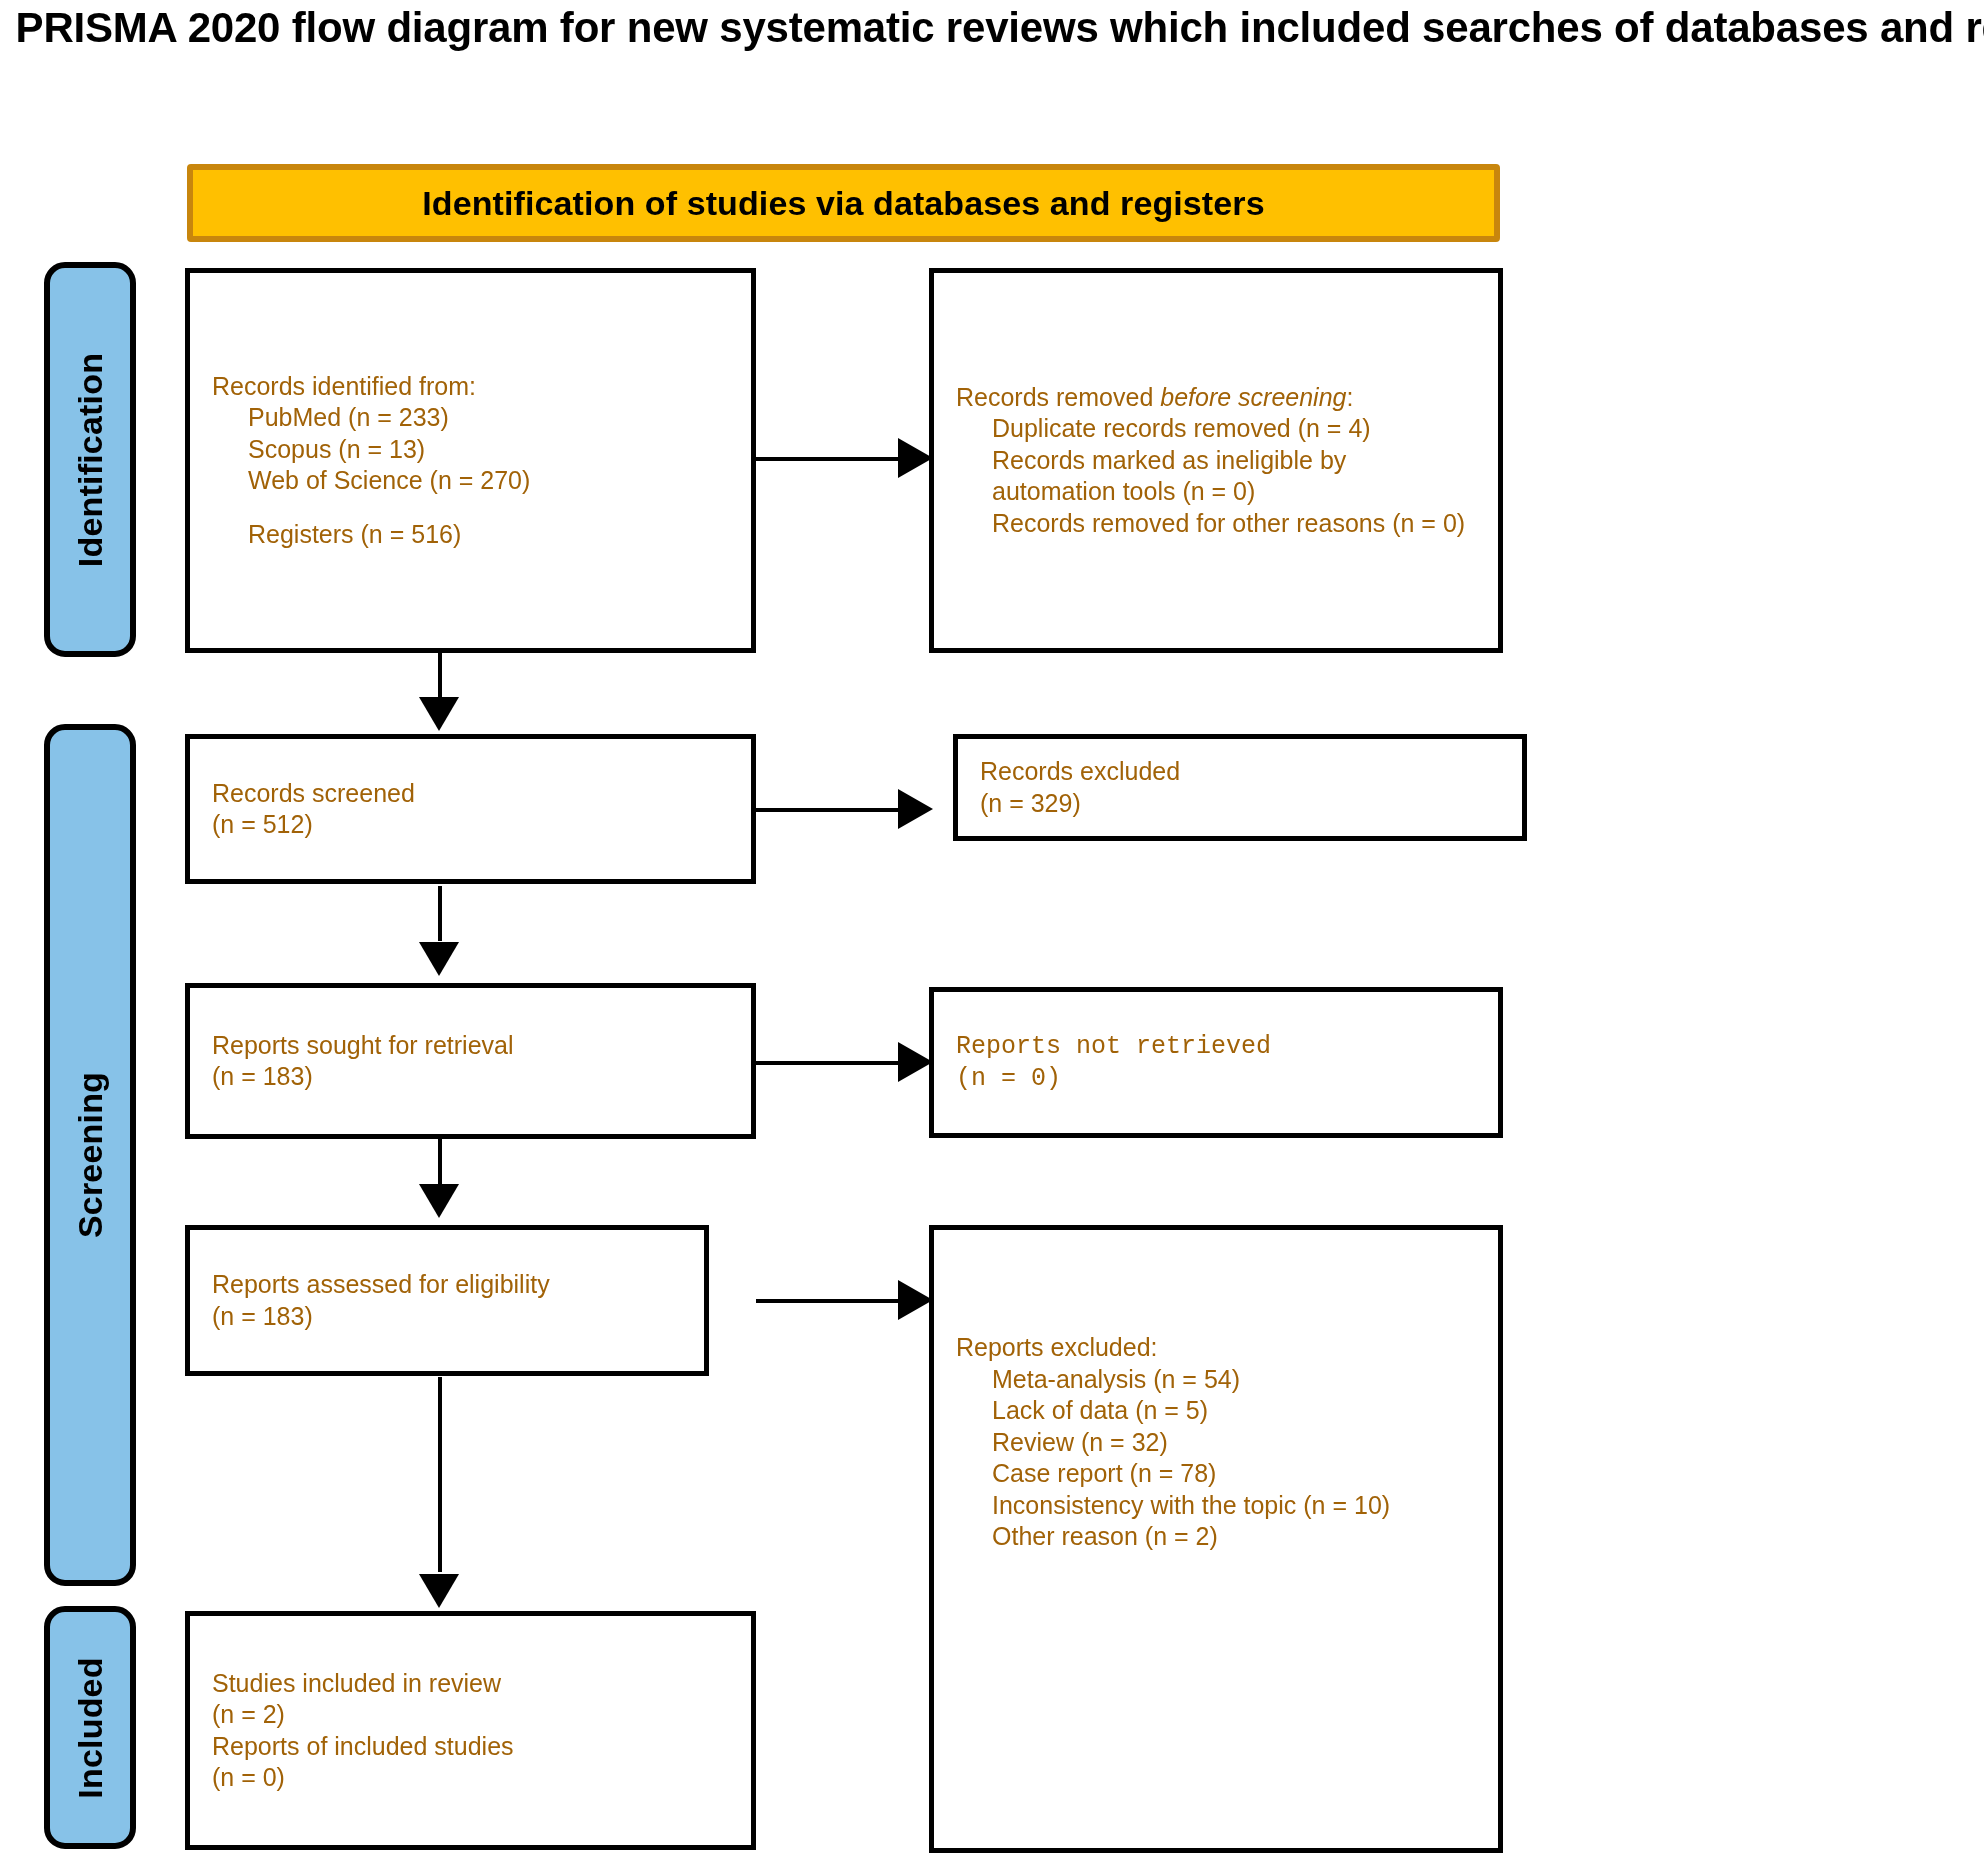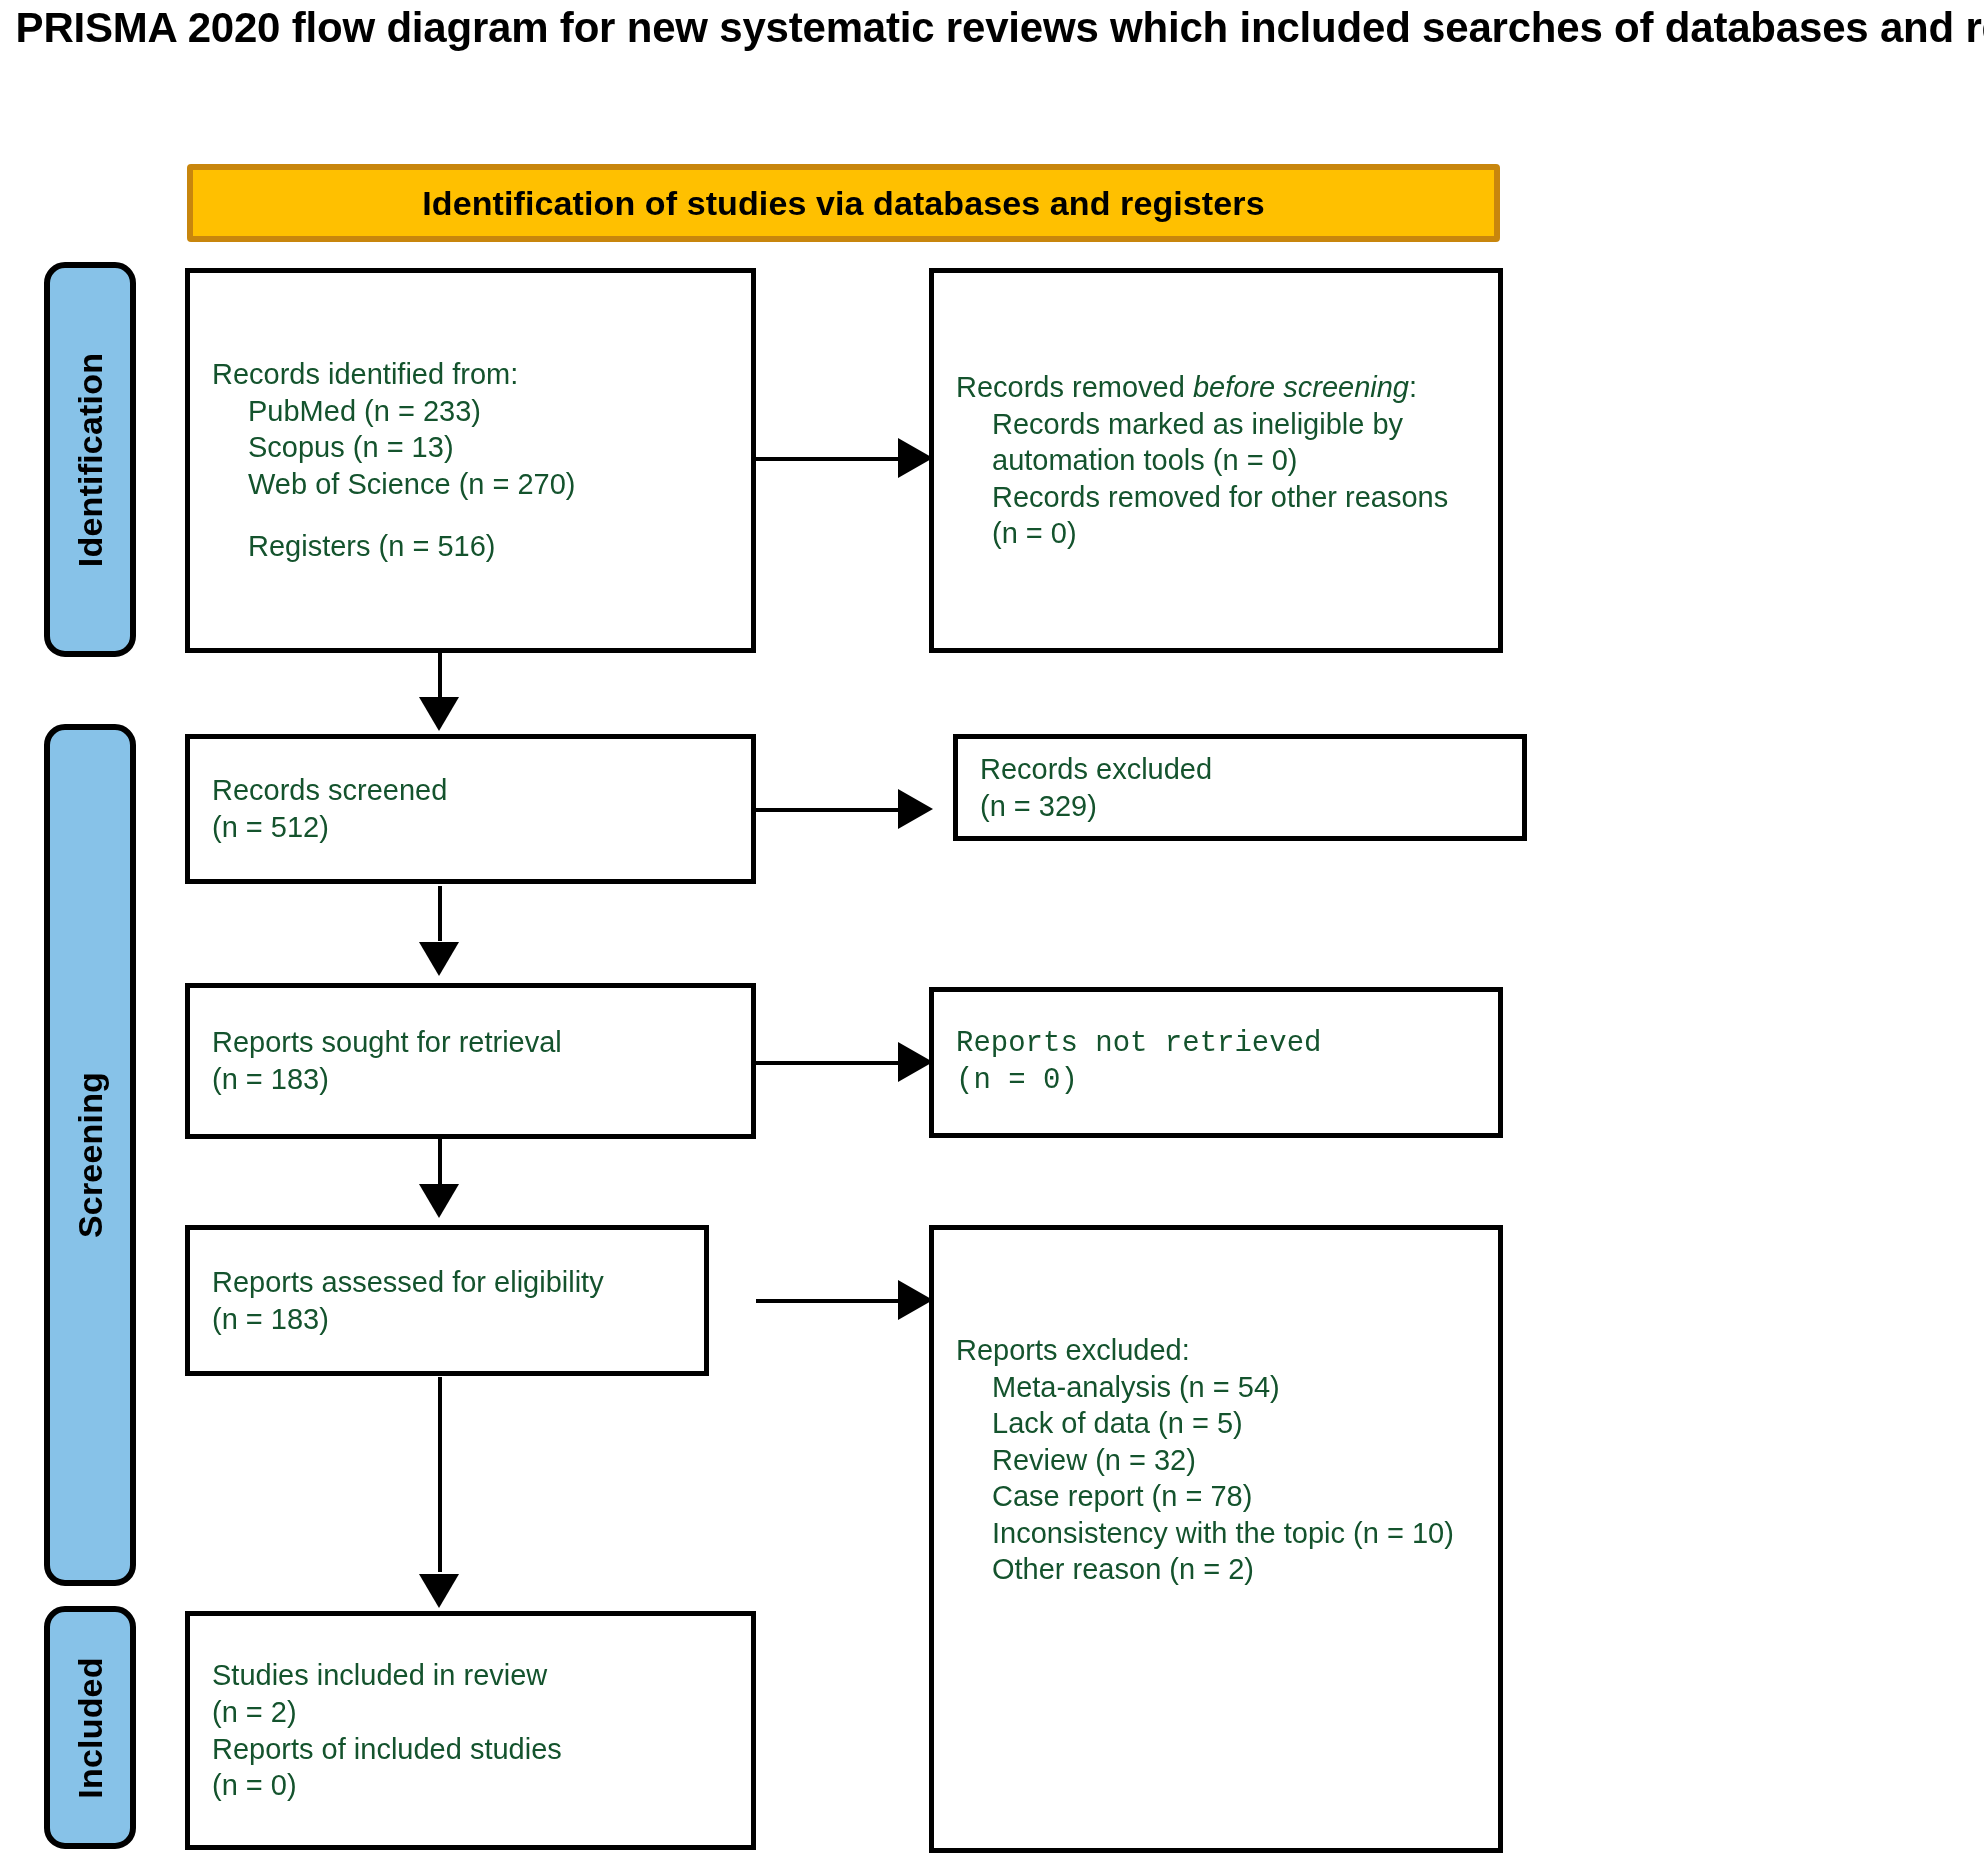--- a/index.html
+++ b/index.html
@@ -84,23 +84,23 @@
     position: absolute;
     background: #ffffff;
     border: 5px solid #000000;
     box-sizing: border-box;
     display: flex;
     flex-direction: column;
     justify-content: center;
   }
   .flow-box .box-text {
     padding: 0 22px;
-    font-size: 29px;
+    font-size: 25px;
     line-height: 1.26;
-    color: #14532d;
+    color: #a16207;
   }
   .flow-box .box-text .line { white-space: nowrap; }
   .flow-box .box-text .line.wrap { white-space: normal; }
   .flow-box .box-text .indent { padding-left: 36px; }
   .flow-box .box-text .blank { height: 0.9em; }
   .flow-box .box-text em { font-style: italic; }
 
   
   #box-identified          { left: 185px; top: 268px;  width: 571px; height: 385px; }
   #box-screened            { left: 185px; top: 734px; width: 571px; height: 150px; }
@@ -186,20 +186,21 @@
       <div class="line indent">Scopus (n = 13)</div>
       <div class="line indent">Web of Science (n = 270)</div>
       <div class="blank"></div>
       <div class="line indent">Registers (n = 516)</div>
     </div>
   </div>
 
   <div id="box-removed-before" class="flow-box">
     <div class="box-text">
       <div class="line wrap"><span>Records removed </span><em>before screening</em><span>:</span></div>
+      <div class="line wrap indent">Duplicate records removed (n = 4)</div>
       <div class="line wrap indent">Records marked as ineligible by automation tools (n = 0)</div>
       <div class="line wrap indent">Records removed for other reasons (n = 0)</div>
     </div>
   </div>
 
   <div id="box-screened" class="flow-box">
     <div class="box-text">
       <div class="line">Records screened</div>
       <div class="line">(n = 512)</div>
     </div>

